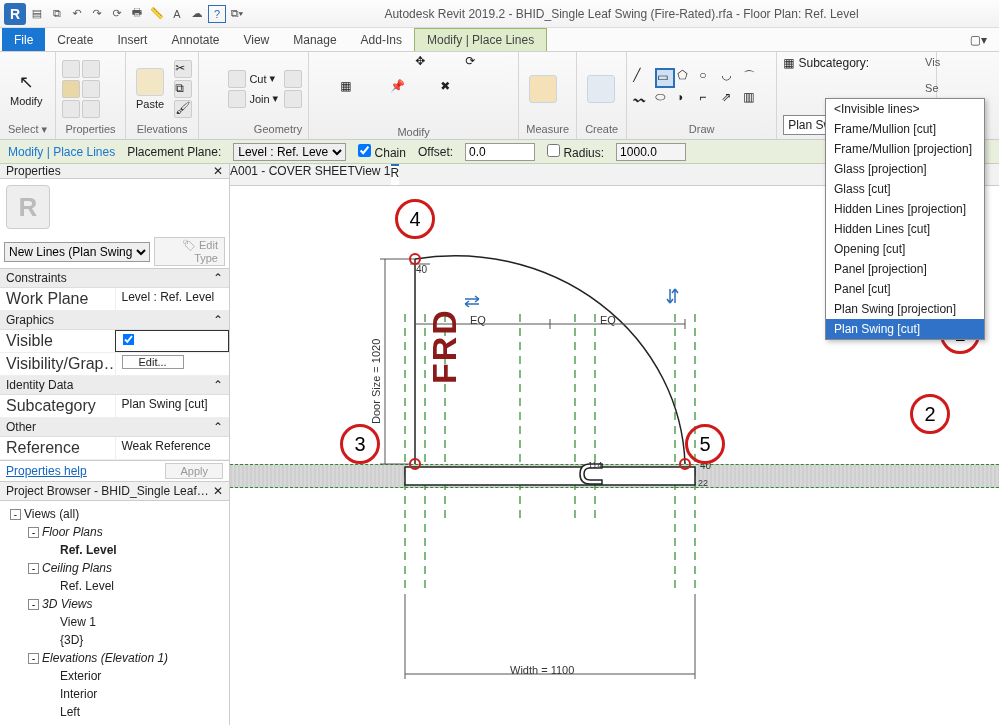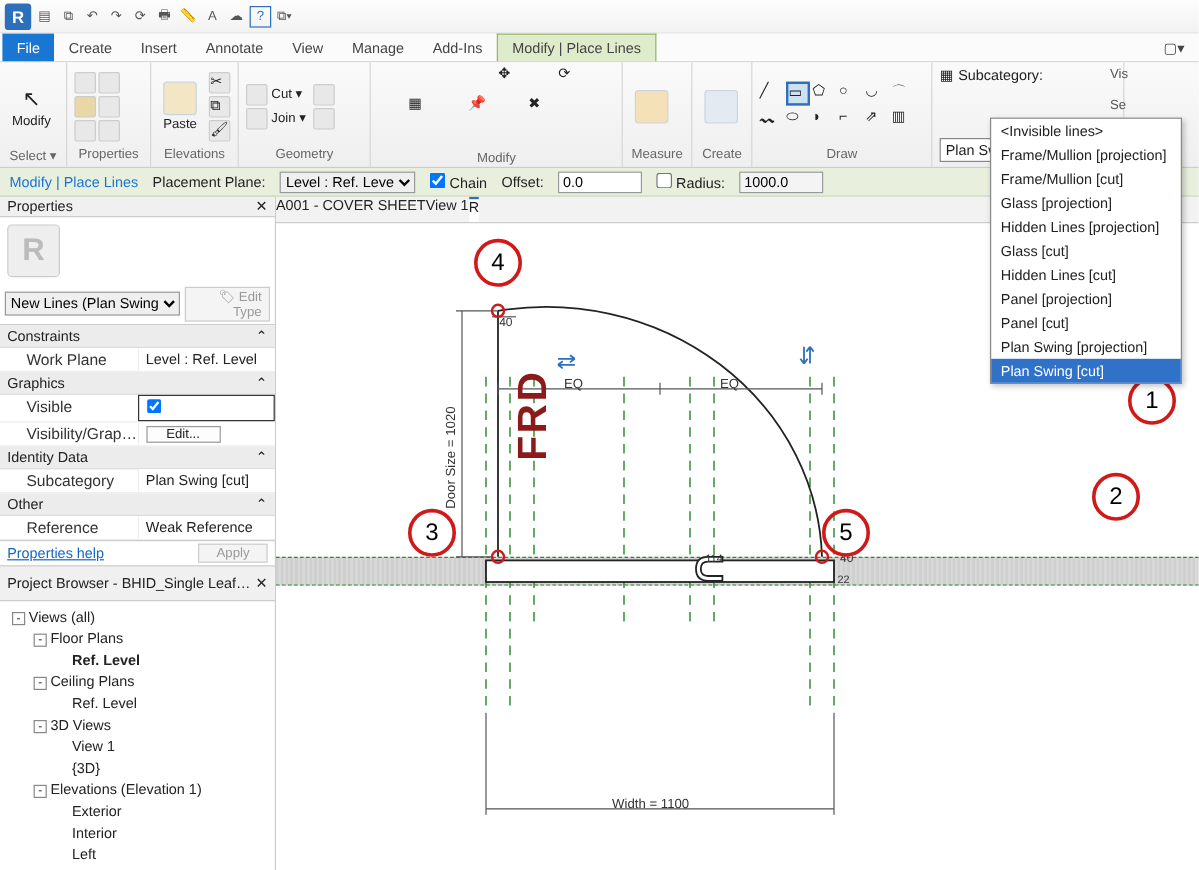--- a/index.html
+++ b/index.html
@@ -53,34 +53,34 @@
 .palette-hdr{height:20px;background:#f0f0f0;border-bottom:1px solid #ccc;display:flex;align-items:center;justify-content:space-between;padding:0 6px;font-size:12px;}
 .palette-hdr .x{cursor:pointer;}
 .props-top{display:flex;align-items:center;gap:8px;padding:6px;}
 .props-top .thumb{width:44px;height:44px;background:#eee;border:1px solid #ccc;display:flex;align-items:center;justify-content:center;font-size:26px;font-weight:bold;color:#bbb;border-radius:4px;}
 .type-row{display:flex;align-items:center;padding:2px 4px;gap:4px;}
 .type-row select{flex:1;border:1px solid #999;height:20px;font-size:12px;}
 .type-row .edit-type{border:1px solid #ccc;background:#f4f4f4;padding:1px 6px;color:#999;font-size:11px;text-align:right;}
 .prop-table{border-top:1px solid #ccc;}
 .prop-group{background:#ececec;padding:2px 6px;font-size:12px;border-bottom:1px solid #ddd;display:flex;justify-content:space-between;}
 .prop-row{display:flex;border-bottom:1px solid #eee;}
-.prop-row .k{width:50%;padding:2px 22px;font-size:13px;color:#333;}
+.prop-row .k{width:50%;padding:2px 6px;font-size:16px;color:#333;}
 .prop-row .v{width:50%;padding:2px 6px;font-size:12px;background:#fff;border-left:1px solid #eee;}
 .prop-row .v input[type=checkbox]{transform:scale(.9);}
 .prop-row .v .editbtn{border:1px solid #999;background:#fdfdfd;padding:0 16px;font-size:11px;}
 .prop-footer{display:flex;justify-content:space-between;align-items:center;padding:2px 6px;border-top:1px solid #ccc;}
 .prop-footer a{color:#1366c0;text-decoration:underline;font-size:12px;}
 .prop-footer .apply{border:1px solid #ccc;background:#f4f4f4;color:#999;padding:1px 14px;font-size:11px;}
 
 
 .pb-hdr{height:36px;background:#f0f0f0;border-top:1px solid #ccc;border-bottom:1px solid #ccc;padding:0 6px;font-size:12px;display:flex;align-items:center;justify-content:space-between;}
 .tree{padding:4px 4px 4px 10px;}
 .tree .node{font-size:12px;line-height:18px;white-space:nowrap;}
 .tree .node .tw{display:inline-block;width:11px;text-align:center;border:1px solid #888;height:11px;line-height:9px;font-size:10px;margin-right:3px;background:#fff;}
-.tree .indent1{padding-left:18px;}
+.tree .indent1{padding-left:18px;font-style:italic;}
 .tree .indent2{padding-left:36px;}
 .tree .bold{font-weight:bold;}
 
 
 .canvas{flex:1;position:relative;background:#fff;overflow:hidden;}
 .wall{position:absolute;left:0;right:0;top:300px;height:24px;background:repeating-linear-gradient(90deg,#cfcfcf 0,#cfcfcf 2px,#d8d8d8 2px,#d8d8d8 4px);border-top:1px dashed #2a8a2a;border-bottom:1px dashed #2a8a2a;}
 .frd{position:absolute; left:195px; top:220px; font-size:34px; font-weight:bold; color:#8b1a1a; transform:rotate(-90deg); transform-origin:left top; letter-spacing:2px;}
 .dim-lbl{position:absolute;font-size:11px;color:#333;}
 
 
@@ -97,20 +97,21 @@
   <div class="qat-btn">⧉</div>
   <div class="qat-btn">↶</div>
   <div class="qat-btn">↷</div>
   <div class="qat-btn">⟳</div>
   <div class="qat-btn">🖶</div>
   <div class="qat-btn">📏</div>
   <div class="qat-btn">A</div>
   <div class="qat-btn">☁</div>
   <div class="qat-btn" style="color:#2c6fbb;border:1px solid #2c6fbb;">?</div>
   <div class="qat-btn">⧉▾</div>
+  <div class="app-title">Autodesk Revit 2019.2 - BHID_Single Leaf Swing (Fire-Rated).rfa - Floor Plan: Ref. Level</div>
 </div>
 
 <div class="ribbon-tabs">
   <div class="tab file">File</div>
   <div class="tab">Create</div>
   <div class="tab">Insert</div>
   <div class="tab">Annotate</div>
   <div class="tab">View</div>
   <div class="tab">Manage</div>
   <div class="tab">Add-Ins</div>
@@ -149,21 +150,21 @@
           <span style="font-size:11px;">Paste</span>
         </div>
       <div class="rowbtns">
         <div class="ic">✂</div>
         <div class="ic">⧉</div>
         <div class="ic">🖌</div>
       </div>
     </div>
     <div class="panel-title">Elevations</div>
   </div>
-  <div class="panel" style="min-width:110px;">
+  <div class="panel" style="min-width:110px;align-items:flex-end;">
     <div class="panel-content">
       <div class="rowbtns">
         <div class="row">
             <div class="ic"></div>
             <span>Cut</span>
             <span>▾</span>
           </div>
         <div class="row">
             <div class="ic"></div>
             <span>Join</span>
@@ -255,26 +256,27 @@
     <div style="position:absolute;right:-4px;top:4px;font-size:11px;color:#555;display:flex;flex-direction:column;gap:14px;">
       <span>Vis</span>
       <span>Se</span>
       <span>Vis</span>
     </div>
   </div>
 </div>
 
 <div class="dropdown-list">
   <div class="item">&lt;Invisible lines&gt;</div>
+  <div class="item">Frame/Mullion [cut]</div>
   <div class="item">Frame/Mullion [projection]</div>
-  <div class="item">Frame/Mullion [cut]</div>
   <div class="item">Glass [projection]</div>
+  <div class="item">Glass [cut]</div>
   <div class="item">Hidden Lines [projection]</div>
-  <div class="item">Glass [cut]</div>
   <div class="item">Hidden Lines [cut]</div>
+  <div class="item">Opening [cut]</div>
   <div class="item">Panel [projection]</div>
   <div class="item">Panel [cut]</div>
   <div class="item">Plan Swing [projection]</div>
   <div class="item sel">Plan Swing [cut]</div>
 </div>
 
 <div class="options-bar">
   <span class="lbl">Modify | Place Lines</span>
   <span>Placement Plane:</span>
   <select><option>Level : Ref. Leve</option></select>

